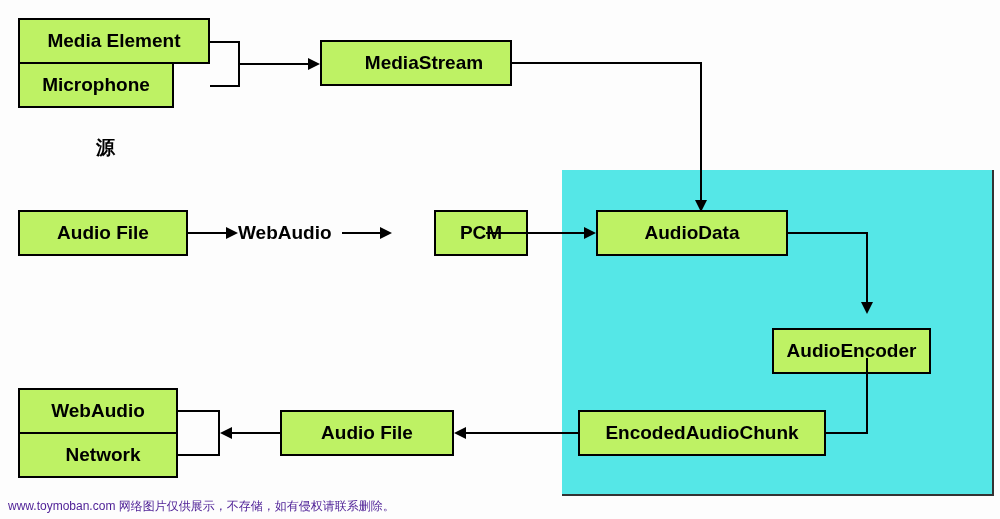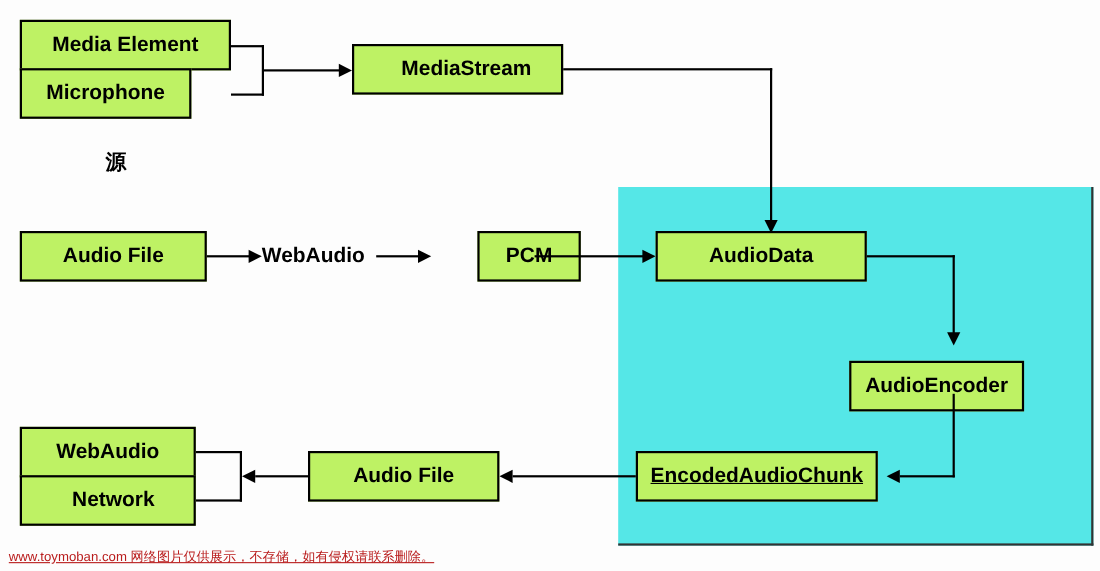--- a/index.html
+++ b/index.html
@@ -59,24 +59,23 @@
   .arrow-head-down {
     position: absolute;
     width: 0; height: 0;
     border-left: 6px solid transparent;
     border-right: 6px solid transparent;
     border-top: 12px solid #000;
   }
   .watermark {
     position: absolute;
     font-size: 12px;
-    color: #b91c1c;
+    color: #4c1d95;
     bottom: 4px;
     left: 8px;
-    text-decoration: underline;
   }
 </style>
 </head>
 <body>
 
 <div class="highlight-area"></div>
 
 <div class="box" style="left:18px; top:18px; width:192px; height:46px;">Media Element</div>
 <div class="box" style="left:18px; top:62px; width:156px; height:46px;">Microphone</div>
 
@@ -114,21 +113,21 @@
 <div class="arrow-line" style="left:788px; top:232px; width:80px; height:2px;"></div>
 <div class="arrow-line" style="left:866px; top:232px; width:2px; height:72px;"></div>
 <div class="arrow-head-down" style="left:861px; top:302px;"></div>
 
 <div class="box" style="left:772px; top:328px; width:159px; height:46px;">AudioEncoder</div>
 
 <div class="arrow-line" style="left:866px; top:358px; width:2px; height:76px;"></div>
 <div class="arrow-line" style="left:818px; top:432px; width:50px; height:2px;"></div>
 <div class="arrow-head-left" style="left:806px; top:427px;"></div>
 
-<div class="box" style="left:578px; top:410px; width:220px; height:46px;text-decoration:underline;">EncodedAudioChunk</div>
+<div class="box" style="left:578px; top:410px; width:248px; height:46px;">EncodedAudioChunk</div>
 
 <div class="arrow-line" style="left:466px; top:432px; width:112px; height:2px;"></div>
 <div class="arrow-head-left" style="left:454px; top:427px;"></div>
 
 <div class="box" style="left:280px; top:410px; width:174px; height:46px;">Audio File</div>
 
 <div class="arrow-line" style="left:232px; top:432px; width:48px; height:2px;"></div>
 <div class="arrow-head-left" style="left:220px; top:427px;"></div>
 <div class="arrow-line" style="left:218px; top:410px; width:2px; height:46px;"></div>
 <div class="arrow-line" style="left:178px; top:410px; width:42px; height:2px;"></div>

